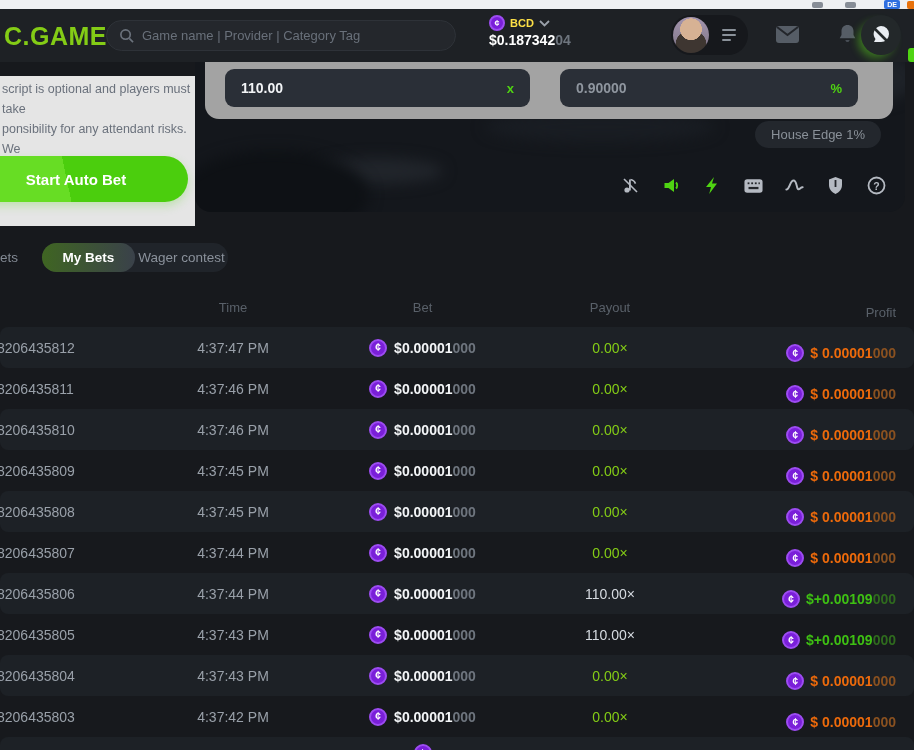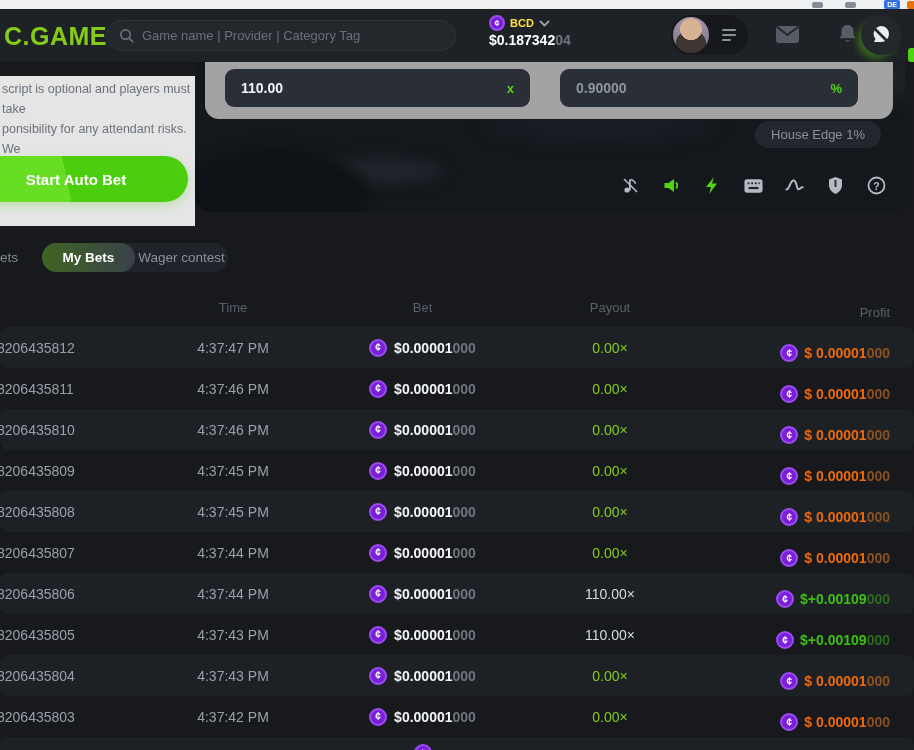--- a/index.html
+++ b/index.html
@@ -94,21 +94,21 @@
   .thead .cell { color:#596069; font-size:13px; font-weight:normal; }
   .tbody { position:absolute; left:0; top:327px; width:914px; }
   .trow { position:relative; width:914px; height:41px; }
   .trow.alt { background:#1d2126; border-radius:8px; }
   .cell { position:absolute; top:0; bottom:0; display:flex; align-items:center; }
   .col-id { left:0; width:130px; margin-left:-3px; color:#99a0a9; font-size:14px; }
   .col-time { left:153px; width:160px; justify-content:center; color:#99a0a9; font-size:14px; }
   .col-bet { left:330px; width:185px; justify-content:center; gap:7px; }
   .col-payout { left:540px; width:140px; justify-content:center; color:#84cc16; font-size:14px; }
   .col-payout.win { color:#d6dbe1; }
-  .col-profit { right:24px; width:230px; justify-content:flex-end; gap:6px;margin-top:11px; }
+  .col-profit { right:18px; width:230px; justify-content:flex-end; gap:6px;margin-top:11px; }
 
   .coin { width:18px; height:18px; border-radius:50%; background:var(--coin-purple);
     border:2px solid var(--coin-ring); color:#fff; font-size:10px; font-weight:bold;
     display:flex; align-items:center; justify-content:center; flex:0 0 auto; }
   .amt { font-size:14px; font-weight:bold; }
   .amt .main { color:#f3f5f7; }
   .amt .dim { color:#6e757e; }
   .ploss .main { color:var(--loss-orange); }
   .ploss .dim { color:var(--loss-orange-dim); }
   .pwin .main { color:var(--win-green); }

